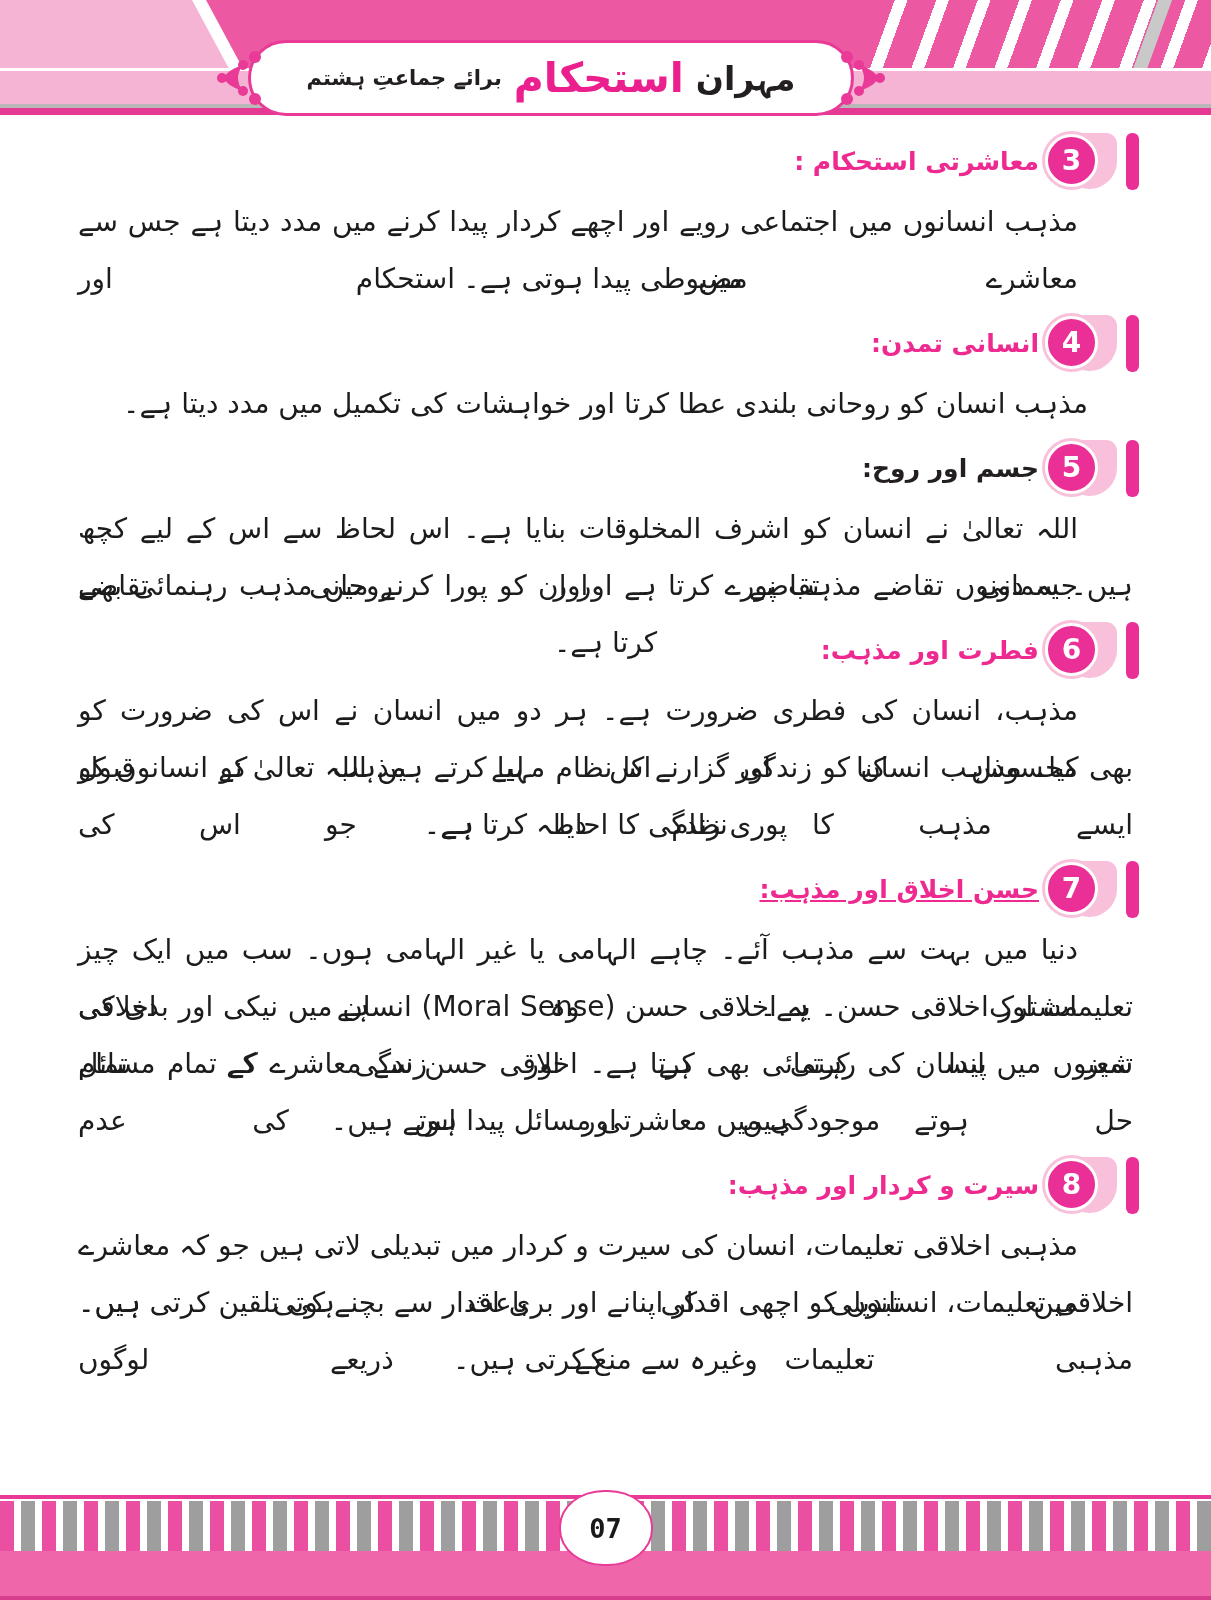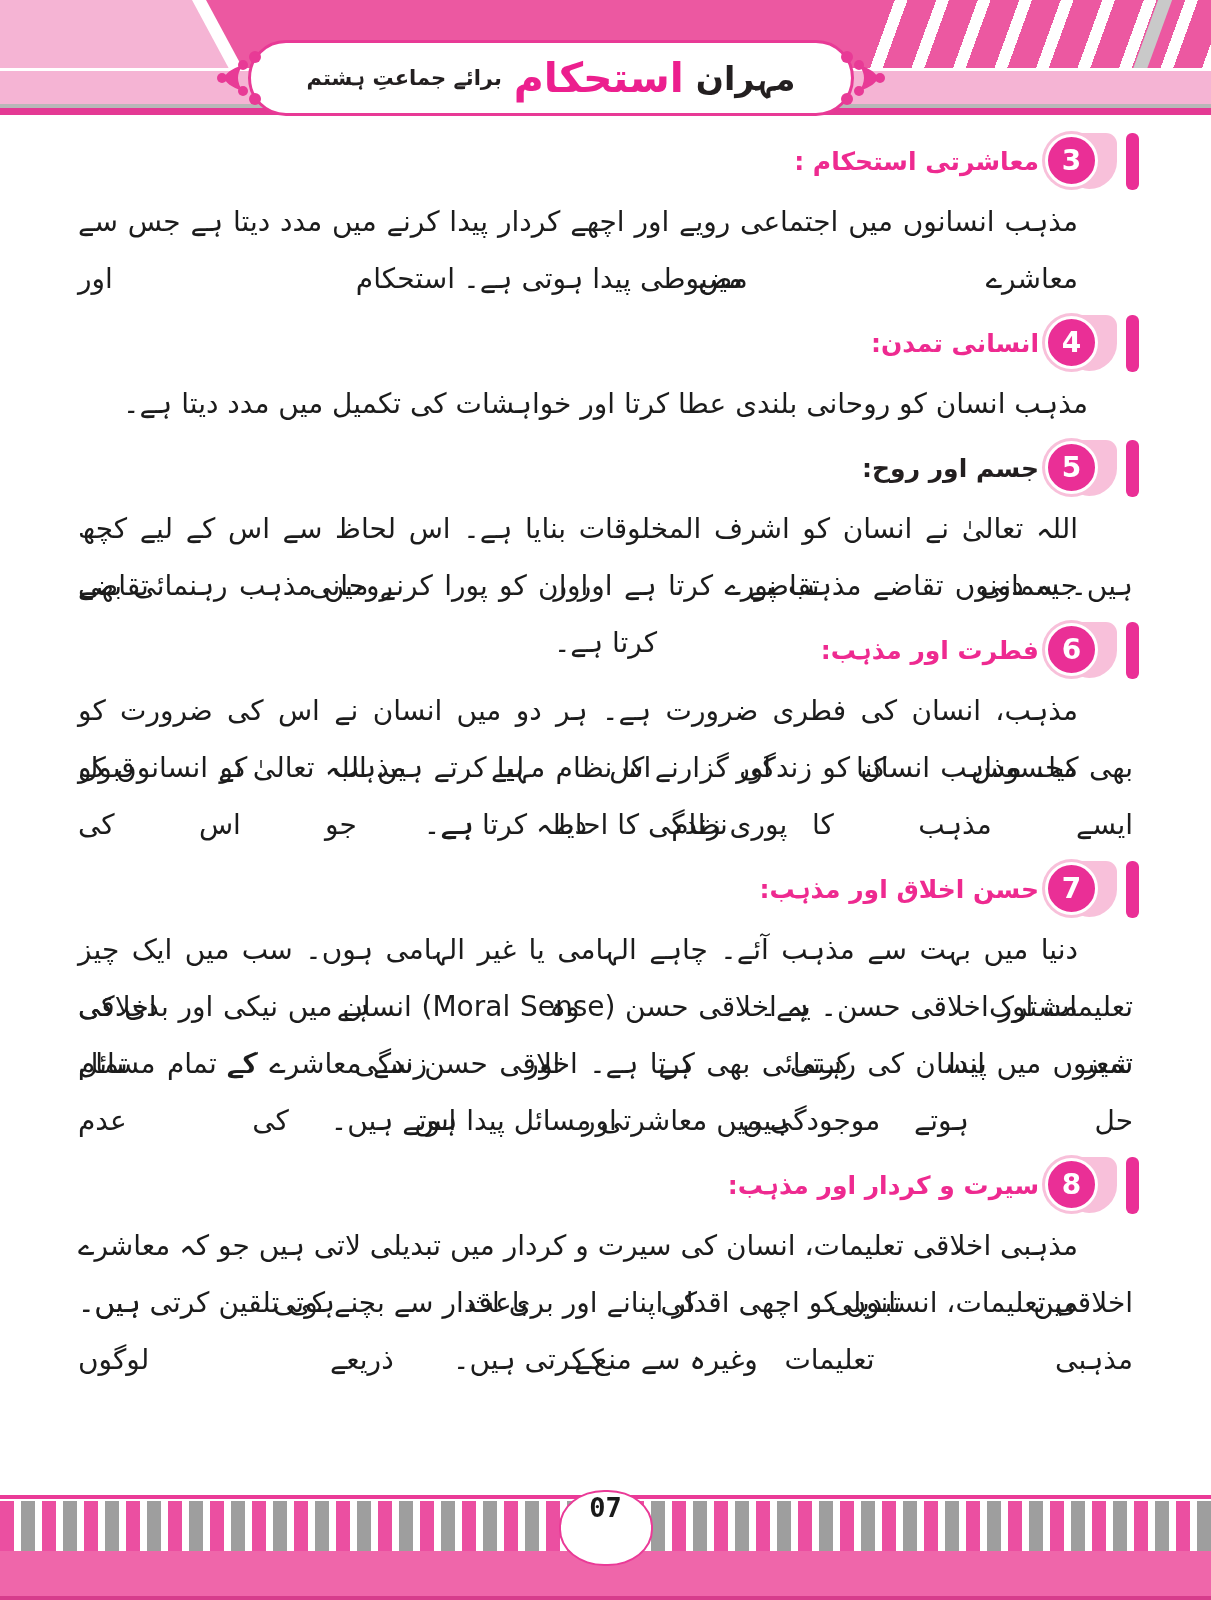--- a/index.html
+++ b/index.html
@@ -77,21 +77,21 @@
   .footer{position:absolute;left:0;bottom:0;width:100%;}
   .footer-rule{width:100%;height:4px;background:#ea3a97;margin-bottom:2px;}
   .stripe-band{
     position:relative;width:100%;height:50px;
     background:repeating-linear-gradient(90deg,#eb4fa1 0 14px,#ffffff 14px 21px,#9e9e9e 21px 35px,#ffffff 35px 42px);
   }
   .solid-band{width:100%;height:45px;background:#ef66aa;border-bottom:4px solid #d63d8c;}
   .page-badge{
     position:absolute;left:50%;top:-11px;transform:translateX(-50%);
     width:90px;height:72px;background:#ffffff;border:2.5px solid #ea3a97;border-radius:48%;
-    display:flex;justify-content:center;z-index:2;
+    display:flex;align-items:center;justify-content:center;z-index:2;
   }
   .page-badge span{font-size:27px;font-weight:bold;color:#1a1a1a;font-family:"DejaVu Sans Mono","DejaVu Sans",sans-serif;}
 </style>
 </head>
 <body>
 
 <div class="page">
 
   <div class="header">
     <div class="hdr-stripes"></div>
@@ -187,21 +187,21 @@
         <div class="line last">پوری زندگی کا احاطہ کرتا ہے۔</div>
       </div>
       <div class="heading-row">
         <div class="hbar"></div>
         <div class="hbadge">
           <div class="blob"></div>
           <div class="circle">
             <span>7</span>
           </div>
         </div>
-        <div class="htitle" style="color: rgb(238, 42, 144);">حسن اخلاق اور مذہب:</div>
+        <div class="htitle" style="color: rgb(238, 42, 144); text-decoration: underline;">حسن اخلاق اور مذہب:</div>
       </div>
       <div class="para">
         <div class="line first">دنیا میں بہت سے مذہب آئے۔ چاہے الہامی یا غیر الہامی ہوں۔ سب میں ایک چیز مشترک ہے۔ وہ ہے اخلاقی</div>
         <div class="line full">تعلیمات اور اخلاقی حسن۔ یہ اخلاقی حسن (Moral Sense) انسان میں نیکی اور بدی کی تمیز پیدا کرتی ہے اور زندگی کے تمام</div>
         <div class="line full">شعبوں میں انسان کی رہنمائی بھی کرتا ہے۔ اخلاقی حسن سے معاشرے کے تمام مسائل حل ہوتے ہیں اور اس کی عدم</div>
         <div class="line last">موجودگی میں معاشرتی مسائل پیدا ہوتے ہیں۔</div>
       </div>
       <div class="heading-row">
         <div class="hbar"></div>
         <div class="hbadge">

